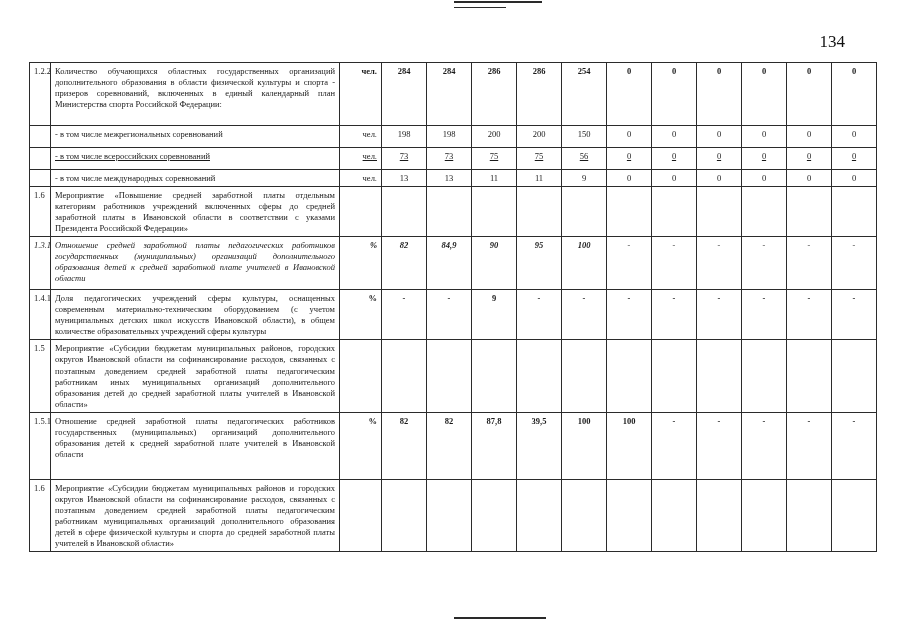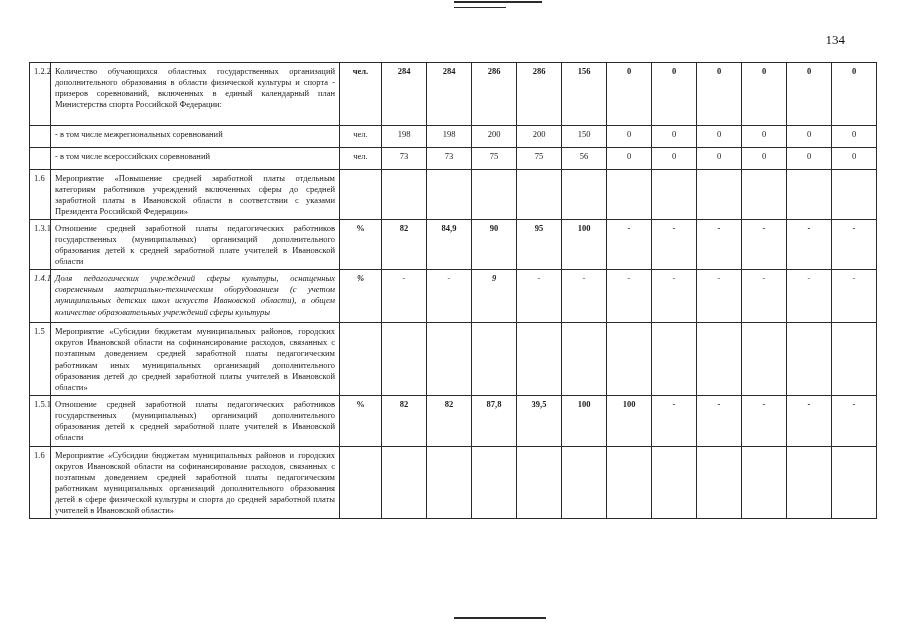--- a/index.html
+++ b/index.html
@@ -12,45 +12,45 @@
   }
   .page { position: relative; width: 905px; height: 640px; background: #fff; }
 
   .scan-mark { position: absolute; background: #2a2a2a; }
   .scan-mark.m1 { left: 454px; top: 1px;  width: 88px; height: 2px; }
   .scan-mark.m2 { left: 454px; top: 7px;  width: 52px; height: 1px; }
   .scan-mark.m3 { left: 454px; top: 617px; width: 92px; height: 2px; }
 
   .page-number {
     position: absolute; top: 32px; right: 60px;
-    font-size: 13px; color: #111;
+    font-size: 17px; color: #111;
   }
 
   table.doc-table {
     position: absolute; left: 29px; top: 62px;
     border-collapse: collapse; table-layout: fixed;
     width: 847px;
   }
   table.doc-table td {
     border: 1px solid #2b2b2b;
     vertical-align: top;
     padding: 3px 4px 2px 4px;
     font-size: 8.5px;
     line-height: 1.3;
     overflow: hidden;
   }
   td.c-num  { text-align: left; padding-left: 2px; padding-right: 1px; }
   td.c-text { text-align: justify; }
-  td.c-unit { text-align: center; }
+  td.c-unit { text-align: right; }
   td.c-val  { text-align: center; }
   td.bold   { font-weight: bold; font-size: 9px; }
 
   tr:nth-child(1)  { height: 63px; }
   tr:nth-child(2)  { height: 22px; }
-  tr:nth-child(3)  { height: 22px; }
+  tr:nth-child(3)  { height: 22px; text-decoration: underline; }
   tr:nth-child(4)  { height: 17px; }
   tr:nth-child(5)  { height: 49px; }
   tr:nth-child(6)  { height: 53px; font-style: italic; }
   tr:nth-child(7)  { height: 29px; }
   tr:nth-child(8)  { height: 51px; }
   tr:nth-child(9)  { height: 67px; }
   tr:nth-child(10) { height: 57px; }
   tr:nth-child(11) { height: 68px; }
 </style>
 </head>
@@ -73,21 +73,21 @@
     </colgroup>
     <tbody id="tbody">
         <tr>
           <td class="c-num">1.2.2</td>
           <td class="c-text">Количество обучающихся областных государственных организаций дополнительного образования в области физической культуры и спорта - призеров соревнований, включенных в единый календарный план Министерства спорта Российской Федерации:</td>
           <td class="c-unit bold">чел.</td>
           <td class="c-val bold">284</td>
           <td class="c-val bold">284</td>
           <td class="c-val bold">286</td>
           <td class="c-val bold">286</td>
-          <td class="c-val bold">156</td>
+          <td class="c-val bold">254</td>
           <td class="c-val bold">0</td>
           <td class="c-val bold">0</td>
           <td class="c-val bold">0</td>
           <td class="c-val bold">0</td>
           <td class="c-val bold">0</td>
           <td class="c-val bold">0</td>
         </tr>
         <tr>
           <td class="c-num"></td>
           <td class="c-text">- в том числе межрегиональных соревнований</td>
@@ -106,20 +106,36 @@
         </tr>
         <tr>
           <td class="c-num"></td>
           <td class="c-text">- в том числе всероссийских соревнований</td>
           <td class="c-unit">чел.</td>
           <td class="c-val">73</td>
           <td class="c-val">73</td>
           <td class="c-val">75</td>
           <td class="c-val">75</td>
           <td class="c-val">56</td>
+          <td class="c-val">0</td>
+          <td class="c-val">0</td>
+          <td class="c-val">0</td>
+          <td class="c-val">0</td>
+          <td class="c-val">0</td>
+          <td class="c-val">0</td>
+        </tr>
+        <tr>
+          <td class="c-num"></td>
+          <td class="c-text">- в том числе международных соревнований</td>
+          <td class="c-unit">чел.</td>
+          <td class="c-val">13</td>
+          <td class="c-val">13</td>
+          <td class="c-val">11</td>
+          <td class="c-val">11</td>
+          <td class="c-val">9</td>
           <td class="c-val">0</td>
           <td class="c-val">0</td>
           <td class="c-val">0</td>
           <td class="c-val">0</td>
           <td class="c-val">0</td>
           <td class="c-val">0</td>
         </tr>
         <tr>
           <td class="c-num">1.6</td>
           <td class="c-text">Мероприятие «Повышение средней заработной платы отдельным категориям работников учреждений включенных сферы до средней заработной платы в Ивановской области в соответствии с указами Президента Российской Федерации»</td>

